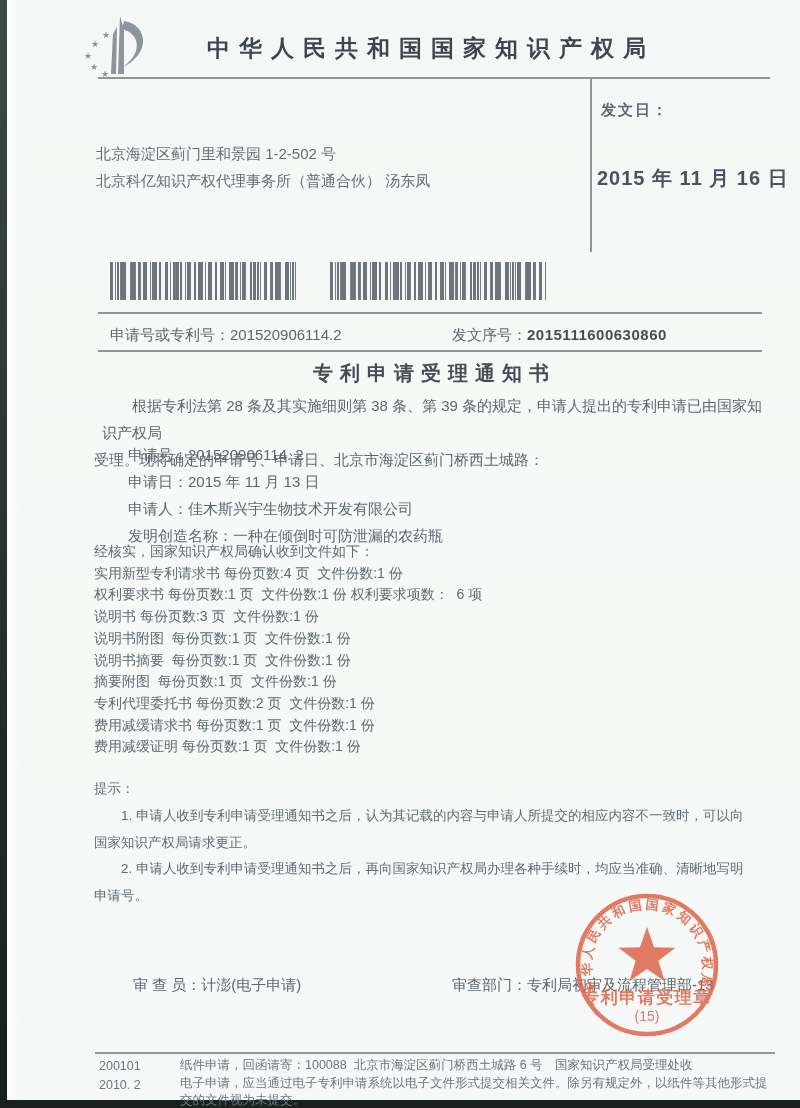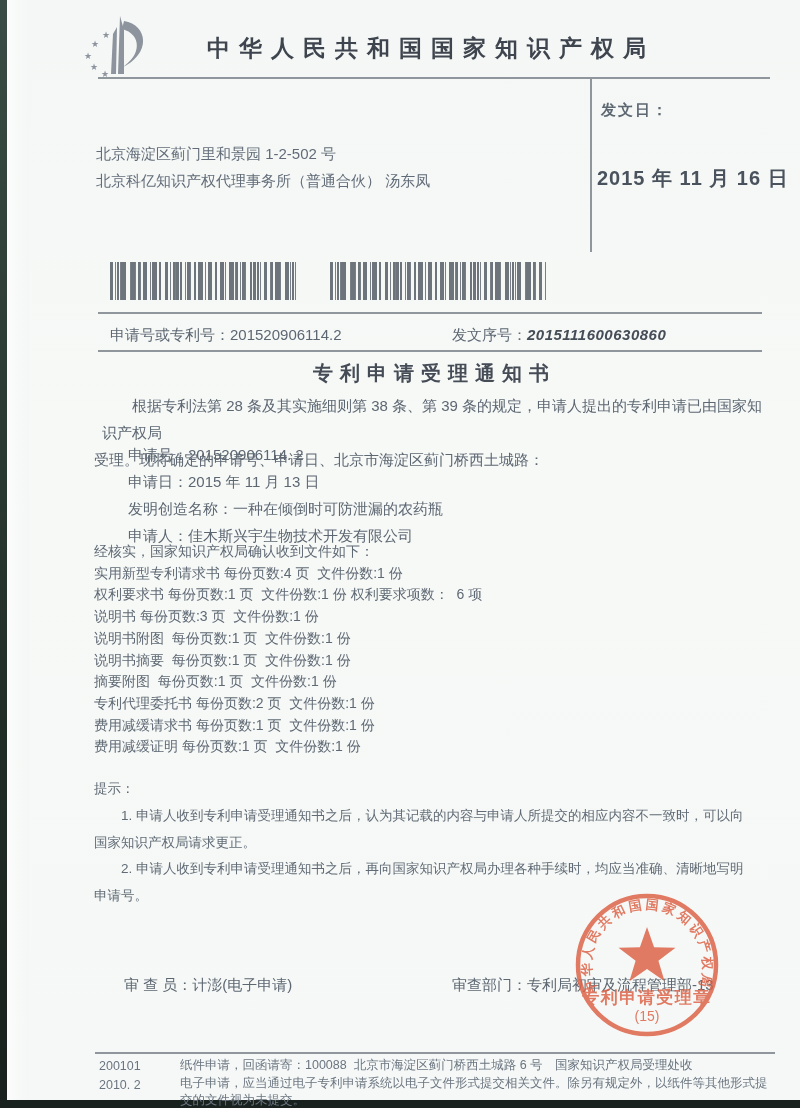--- a/index.html
+++ b/index.html
@@ -37,35 +37,35 @@
     background:
       repeating-linear-gradient(90deg,#4c545e 0 2px,transparent 2px 7px),
       repeating-linear-gradient(90deg,#4c545e 0 3px,transparent 3px 11px),
       repeating-linear-gradient(90deg,#5a626c 0 1px,transparent 1px 5px);}
   .barcode-1{left:110px;width:186px;}
   .barcode-2{left:330px;width:216px;}
   .rule-m1{left:98px;top:312px;width:664px;}
   .rule-m2{left:98px;top:350px;width:664px;}
   .ref-row{position:absolute;left:110px;top:321px;width:655px;font-size:15px;line-height:28px;color:#5d6772;}
   .ref-serial{position:absolute;left:342px;top:0;}
-  .ref-serial b{color:#454d57;letter-spacing:.5px;font-style:italic;}
+  .ref-serial b{color:#454d57;letter-spacing:.5px;}
   
   .notice-title{position:absolute;left:95px;top:360px;width:672px;text-align:center;
     font-size:20px;font-weight:700;letter-spacing:7px;padding-left:7px;box-sizing:border-box;color:#454c56;}
   .para{position:absolute;left:94px;top:392px;width:676px;font-size:15px;line-height:27px;color:#5d6772;}
   .indent{text-indent:2em;margin-left:8px;}
   .fields{position:absolute;left:128px;top:441px;font-size:15px;line-height:27px;color:#5d6772;}
   .received{position:absolute;left:94px;top:541px;font-size:14px;line-height:21.7px;color:#5f6974;}
   
   .tips-label{position:absolute;left:94px;top:780px;font-size:13.5px;color:#5d6772;}
   .tips{position:absolute;left:94px;top:803px;width:658px;font-size:13.5px;line-height:26.5px;color:#616b76;}
   .tips div{text-indent:2em;}
   
   .sig-row{position:absolute;left:0;top:976px;width:800px;font-size:15px;color:#5d6772;}
-  .sig-examiner{position:absolute;left:124px;top:0;text-align:right;}
+  .sig-examiner{position:absolute;left:133px;top:0;text-align:right;}
   .sig-dept{position:absolute;left:452px;top:0;}
   
   .stamp{position:absolute;left:559px;top:877px;width:176px;height:176px;opacity:.82;pointer-events:none;}
   
   .rule-foot{left:95px;top:1052px;width:680px;height:1.5px;}
   .foot-codes{position:absolute;left:99px;top:1057px;font-size:12.5px;line-height:18.5px;color:#6b7580;}
   .foot-text{position:absolute;left:180px;top:1057px;width:588px;font-size:12.5px;line-height:17.5px;color:#6b7580;}
 </style>
 </head>
 <body>
@@ -116,22 +116,22 @@
 
   <div class="notice-title txt">专利申请受理通知书</div>
   <div class="para">
     <div class="indent txt">根据专利法第 28 条及其实施细则第 38 条、第 39 条的规定，申请人提出的专利申请已由国家知识产权局</div>
     <div class="txt">受理。现将确定的申请号、申请日、北京市海淀区蓟门桥西土城路：</div>
   </div>
 
   <div class="fields">
     <div><span class="txt">申请号：</span><span class="txt">201520906114. 2</span></div>
     <div><span class="txt">申请日：</span><span class="txt">2015 年 11 月 13 日</span></div>
+    <div><span class="txt">申请人：</span><span class="txt">佳木斯兴宇生物技术开发有限公司</span></div>
     <div><span class="txt">发明创造名称：</span><span class="txt">一种在倾倒时可防泄漏的农药瓶</span></div>
-    <div><span class="txt">申请人：</span><span class="txt">佳木斯兴宇生物技术开发有限公司</span></div>
   </div>
 
   <div class="received">
     <div class="txt">经核实，国家知识产权局确认收到文件如下：</div>
     <div class="txt">实用新型专利请求书 每份页数:4 页  文件份数:1 份</div>
     <div class="txt">权利要求书 每份页数:1 页  文件份数:1 份 权利要求项数：  6 项</div>
     <div class="txt">说明书 每份页数:3 页  文件份数:1 份</div>
     <div class="txt">说明书附图  每份页数:1 页  文件份数:1 份</div>
     <div class="txt">说明书摘要  每份页数:1 页  文件份数:1 份</div>
     <div class="txt">摘要附图  每份页数:1 页  文件份数:1 份</div>

